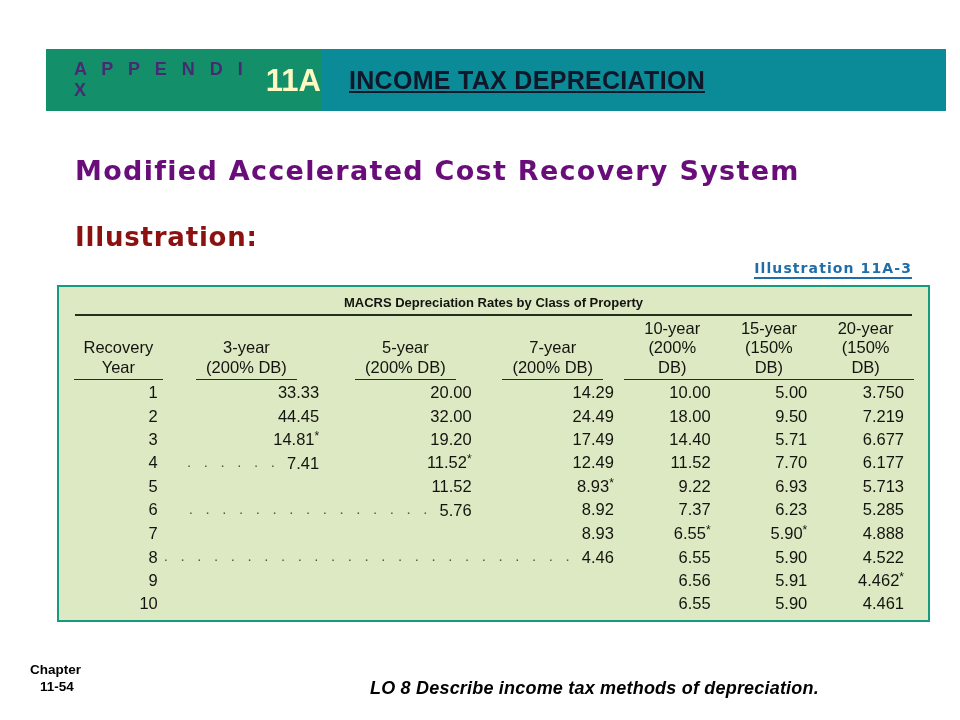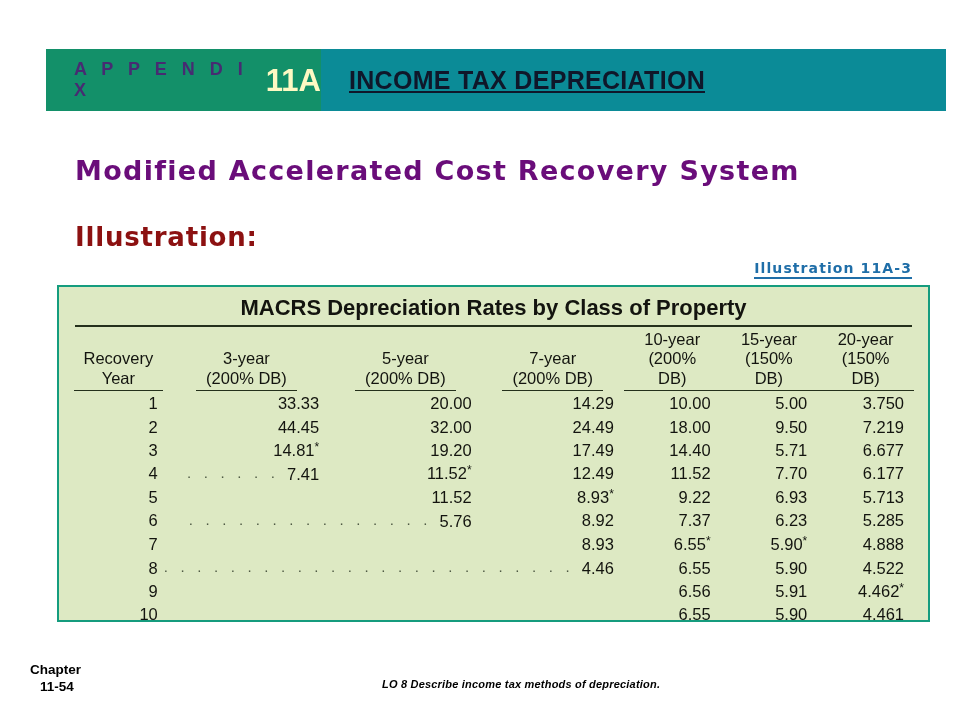--- a/index.html
+++ b/index.html
@@ -106,21 +106,21 @@
     top: 285px;
     width: 873px;
     height: 337px;
     background: #dde9c3;
     border: 2px solid #159c7e;
     box-sizing: border-box;
     padding: 8px 14px 6px 14px;
   }
   .exhibit-title {
     text-align: center;
-    font-size: 22px;
+    font-size: 13px;
     font-weight: bold;
     color: #13140f;
     padding-bottom: 4px;
     font-family: "Liberation Sans", sans-serif;
   }
   .title-rule {
     border-bottom: 2px solid #24301b;
     margin: 0 2px 3px 2px;
   }
 
@@ -181,27 +181,26 @@
     font-weight: bold;
     color: #000000;
     line-height: 1.25;
     font-family: "Liberation Sans", sans-serif;
   }
   .footer-chapter .num { margin-left: 10px; display: block; }
   .footer-lo {
     position: absolute;
     left: 370px;
     top: 678px;
-    font-size: 11px;
+    font-size: 18px;
     font-weight: bold;
     font-style: italic;
     color: #000000;
     font-family: "Liberation Sans", sans-serif;
     letter-spacing: 0.2px;
-    margin-left: 12px;
   }
 </style>
 </head>
 <body>
 
 <div class="banner">
   <div class="banner-appendix">
     <span class="appendix-word">A P P E N D I X</span>
     <span class="appendix-num">11A</span>
   </div>

